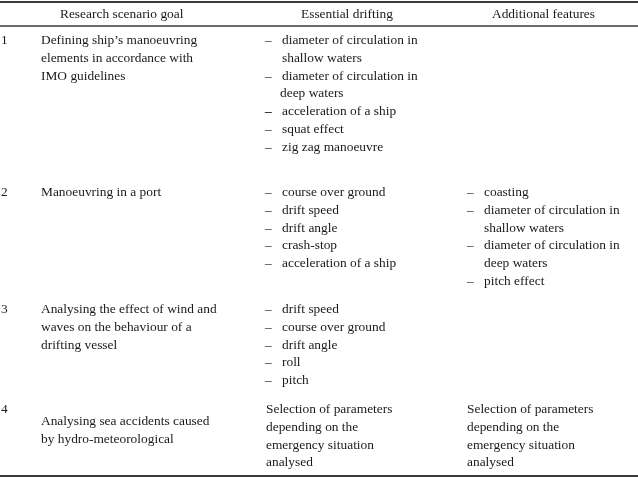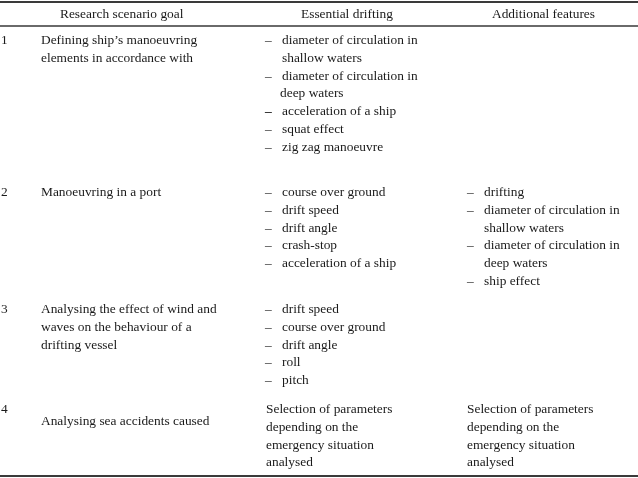--- a/index.html
+++ b/index.html
@@ -24,20 +24,21 @@
   <div class="hdr" style="left:60px;">Research scenario goal</div>
   <div class="hdr" style="left:301px;">Essential drifting</div>
   <div class="hdr" style="left:492px;">Additional features</div>
   <div class="rule-head"></div>
 
   <div>
     <div class="num" style="top:31px;">1</div>
     <div class="goal" style="top:31px;">
       <div>Defining ship’s manoeuvring</div>
       <div>elements in accordance with</div>
+      <div>IMO guidelines</div>
     </div>
     <ul class="list" style="left:265px; top:31px;">
       <li>
           <span class="dash">–</span>
           <div>diameter of circulation in</div>
           <div>shallow waters</div>
         </li>
       <li>
           <span class="dash">–</span>
           <div>diameter of circulation in</div>
@@ -84,35 +85,35 @@
           <div>crash-stop</div>
         </li>
       <li>
           <span class="dash">–</span>
           <div>acceleration of a ship</div>
         </li>
     </ul>
     <ul class="list" style="left:467px; top:183px;">
       <li>
           <span class="dash">–</span>
-          <div>drifting</div>
+          <div>coasting</div>
         </li>
       <li>
           <span class="dash">–</span>
           <div>diameter of circulation in</div>
           <div>shallow waters</div>
         </li>
       <li>
           <span class="dash">–</span>
           <div>diameter of circulation in</div>
           <div>deep waters</div>
         </li>
       <li>
           <span class="dash">–</span>
-          <div>ship effect</div>
+          <div>pitch effect</div>
         </li>
     </ul>
   </div>
 
   <div>
     <div class="num" style="top:300px;">3</div>
     <div class="goal" style="top:300px;">
       <div>Analysing the effect of wind and</div>
       <div>waves on the behaviour of a</div>
       <div>drifting vessel</div>
@@ -138,20 +139,21 @@
           <span class="dash">–</span>
           <div>pitch</div>
         </li>
     </ul>
   </div>
 
   <div>
     <div class="num" style="top:400px;">4</div>
     <div class="goal" style="top:400px;margin-top:12px;">
       <div>Analysing sea accidents caused</div>
+      <div>by hydro-meteorological</div>
     </div>
     <div class="plain" style="left:266px; top:400px;">
       <div>Selection of parameters</div>
       <div>depending on the</div>
       <div>emergency situation</div>
       <div>analysed</div>
     </div>
     <div class="plain" style="left:467px; top:400px;">
       <div>Selection of parameters</div>
       <div>depending on the</div>

